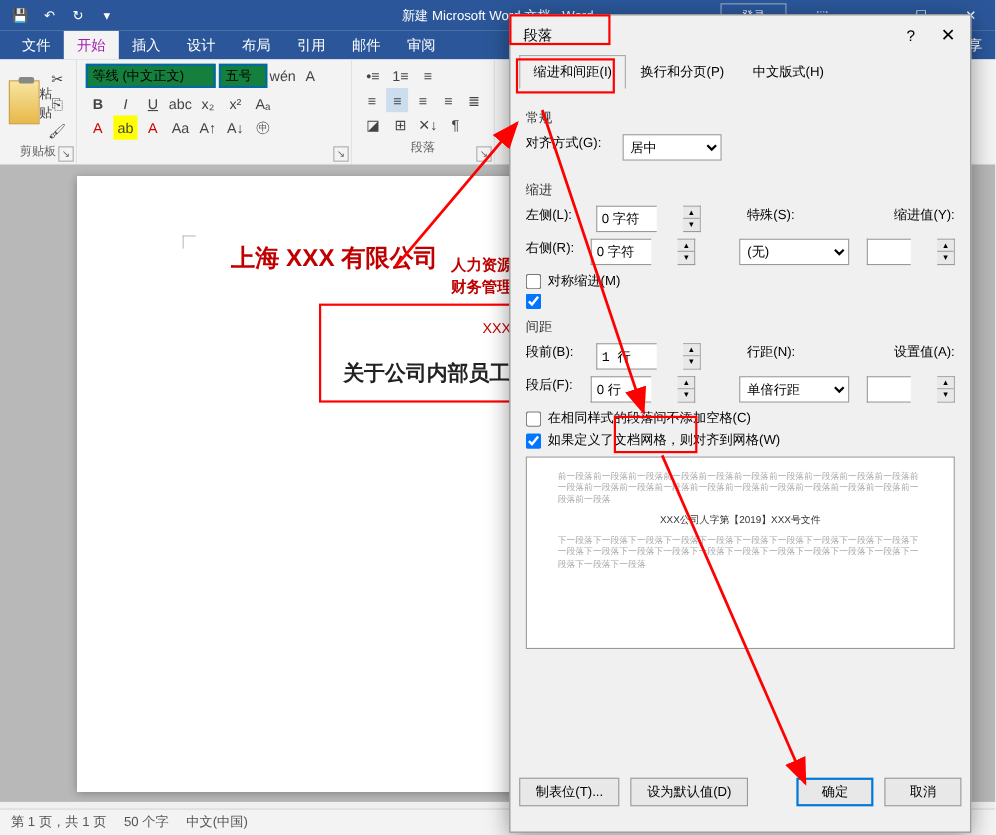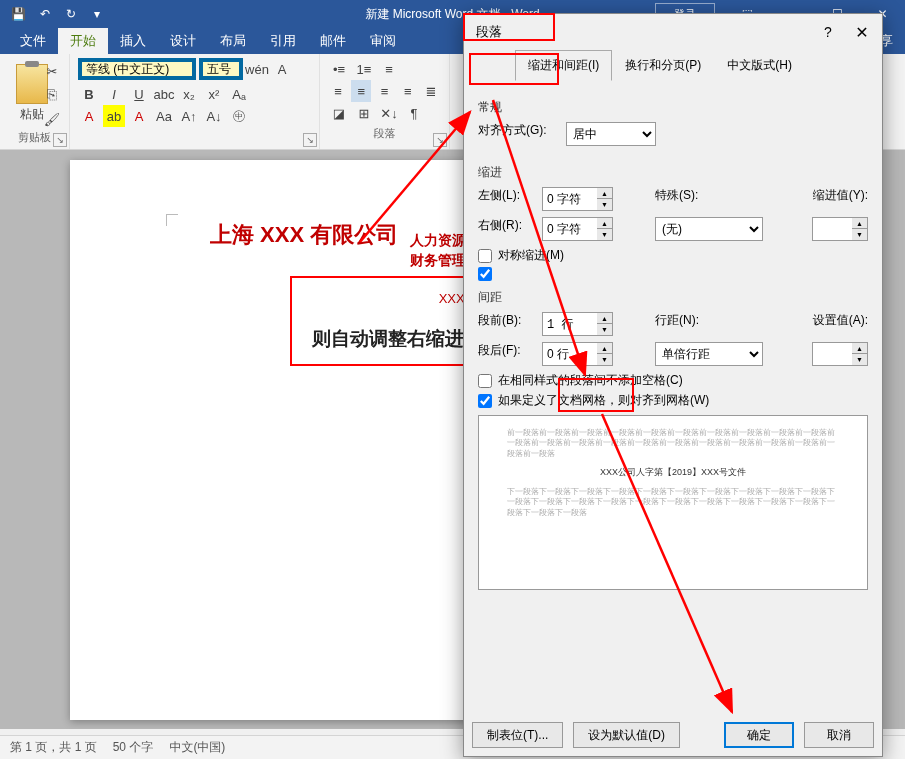--- a/index.html
+++ b/index.html
@@ -10,31 +10,31 @@
 .titlebar-left { display: flex; align-items: center; gap: 4px; padding-left: 8px; }
 .tb-btn { width: 22px; height: 22px; display: flex; align-items: center; justify-content: center; color: white; font-size: 12px; cursor: pointer; }
 .titlebar-title { position: absolute; left: 50%; transform: translateX(-50%); color: white; font-size: 12px; }
 .titlebar-right { position: absolute; right: 0; display: flex; }
 .win-btn { width: 45px; height: 28px; display: flex; align-items: center; justify-content: center; color: white; font-size: 12px; cursor: pointer; }
 .login-btn { width: 60px; height: 22px; border: 1px solid rgba(255,255,255,0.5); color: white; font-size: 11px; display: flex; align-items: center; justify-content: center; margin-right: 10px; margin-top: 3px; }
 
 
 .menubar { height: 26px; background: #2b579a; display: flex; align-items: center; padding-left: 8px; }
 .menu-item { padding: 4px 12px; color: white; font-size: 13px; cursor: pointer; }
-.menu-item.active { background: #f3f3f3; color: #4d7c0f; }
+.menu-item.active { background: #f3f3f3; color: #a21caf; }
 .menubar-right { margin-left: auto; display: flex; }
 
 
 .ribbon { height: 96px; background: #f3f3f3; display: flex; border-bottom: 1px solid #d4d4d4; }
 .ribbon-group { border-right: 1px solid #e1e1e1; padding: 4px 8px; display: flex; flex-direction: column; position: relative; }
 .ribbon-group-label { font-size: 11px; color: #666; text-align: center; padding-top: 2px; }
 .ribbon-row { display: flex; align-items: center; gap: 3px; }
 .rb-btn { width: 22px; height: 22px; display: flex; align-items: center; justify-content: center; font-size: 13px; color: #444; cursor: pointer; }
-.rb-input { height: 22px; font-size: 12px; border: 4px solid #0369a1; padding: 0 4px; background: #fef9c3; }
-.paste-big { width: 48px; height: 70px; display: flex; flex-direction: column; align-items: center; justify-content: center; cursor: pointer; }
+.rb-input { height: 22px; font-size: 12px; border: 2px solid #0369a1; padding: 0 4px; background: #15803d; }
+.paste-big { width: 48px; height: 70px; display: flex; flex-direction: row; align-items: center; justify-content: center; cursor: pointer; }
 .paste-icon { width: 32px; height: 40px; background: linear-gradient(#f7e5a0,#e8b84a); border: 1px solid #c89b3a; position: relative; }
 .paste-icon::before { content:''; position: absolute; top:-4px; left: 8px; width: 14px; height: 6px; background:#888; border-radius: 2px; }
 .paste-label { font-size: 12px; color: #444; margin-top: 2px; }
 .group-expand { position: absolute; right: 2px; bottom: 2px; width: 14px; height: 14px; border: 1px solid #aaa; font-size: 9px; display: flex; align-items: center; justify-content: center; color: #666; cursor: pointer; }
 
 
 .doc-area { position: absolute; top: 150px; left: 0; right: 0; bottom: 30px; background: #b8b8b8; overflow: hidden; }
 .page { position: absolute; left: 70px; top: 10px; width: 780px; height: 560px; background: white; box-shadow: 0 2px 8px rgba(0,0,0,0.3); padding: 60px 100px; }
 .page-margin-mark { position: absolute; left: 96px; top: 54px; width: 12px; height: 12px; border-left: 1px solid #bbb; border-top: 1px solid #bbb; }
 .doc-title { color: #c00000; font-size: 22px; font-weight: bold; text-align: left; margin-left: 40px; position: relative; }
@@ -48,36 +48,36 @@
 .statusbar { position: absolute; bottom: 0; left: 0; right: 0; height: 24px; background: #f3f3f3; border-top: 1px solid #d4d4d4; display: flex; align-items: center; padding: 0 10px; font-size: 12px; color: #555; gap: 16px; }
 
 
 .dialog { position: absolute; left: 463px; top: 13px; width: 420px; height: 744px; background: #f0f0f0; border: 1px solid #888; box-shadow: 0 4px 20px rgba(0,0,0,0.4); z-index: 100; font-size: 12px; }
 .dlg-title { height: 36px; display: flex; align-items: center; padding: 0 12px; position: relative; }
 .dlg-title-txt { font-size: 13px; }
 .dlg-close { position: absolute; right: 10px; top: 8px; width: 20px; height: 20px; display: flex; align-items: center; justify-content: center; font-size: 16px; cursor: pointer; }
 .dlg-help { position: absolute; right: 44px; top: 8px; width: 20px; height: 20px; display: flex; align-items: center; justify-content: center; font-size: 14px; cursor: pointer; }
 .dlg-tabs { display: flex; padding: 0 8px; }
 .dlg-tab { padding: 6px 12px; border: 1px solid transparent; cursor: pointer; font-size: 12px; }
-.dlg-tab.active { border: 1px solid #aaa; border-bottom: 1px solid #f0f0f0; background: #f0f0f0; margin-left: 43px; }
+.dlg-tab.active { border: 1px solid #aaa; border-bottom: 1px solid #f0f0f0; background: #f0f0f0; }
 .dlg-body { padding: 10px 14px; }
 .dlg-section { font-size: 12px; color: #333; margin: 8px 0 6px; }
 .dlg-row { display: flex; align-items: flex-start; margin: 6px 0; gap: 8px; }
 .dlg-label { width: 80px; font-size: 12px; }
 .dlg-label-sm { width: 56px; font-size: 12px; }
 .dlg-input { height: 24px; border: 1px solid #999; background: white; padding: 0 4px; font-size: 12px; }
 .dlg-select { height: 24px; border: 1px solid #999; background: white; font-size: 12px; padding: 0 2px; }
-.spinner-wrap { display: flex; }
+.spinner-wrap { display: flex; gap: 24px; }
 .spin-btns { width: 16px; display: flex; flex-direction: column; border: 1px solid #999; border-left: none; }
 .spin-up, .spin-down { height: 11px; background: #e8e8e8; display: flex; align-items: center; justify-content: center; font-size: 7px; cursor: pointer; }
 .spin-up { border-bottom: 1px solid #999; }
 .chk-row { display: flex; align-items: center; gap: 6px; margin: 3px 0; font-size: 12px; }
 .preview-box { border: 1px solid #999; background: white; height: 175px; margin-top: 6px; padding: 12px 28px; font-size: 8px; color: #aaa; line-height: 1.3; overflow: hidden; }
 .preview-main { color: #333; font-size: 9px; text-align: center; margin: 8px 0; }
-.dlg-buttons { position: absolute; bottom: 8px; left: 8px; right: 8px; display: flex; gap: 10px; }
+.dlg-buttons { position: absolute; bottom: 23px; left: 8px; right: 8px; display: flex; gap: 10px; }
 .dlg-btn { height: 26px; padding: 0 14px; border: 1px solid #999; background: #e8e8e8; font-size: 12px; cursor: pointer; display: flex; align-items: center; justify-content: center; }
 .dlg-btn.primary { border: 2px solid #0078d7; }
 .dlg-buttons .spacer { flex: 1; }
 
 
 .red-box { position: absolute; border: 2px solid #ff0000; pointer-events: none; z-index: 200; }
 .arrow-svg { position: absolute; z-index: 150; pointer-events: none; }
 
 input[type=checkbox] { width: 14px; height: 14px; }
 </style>
@@ -190,21 +190,21 @@
 </div>
 
 <div class="doc-area">
   <div class="page">
     <div class="page-margin-mark"></div>
     <div class="doc-title">上海 XXX 有限公司</div>
     <div class="doc-red-small" style="left:340px;top:72px">人力资源部</div>
     <div class="doc-red-small" style="left:340px;top:92px">财务管理部</div>
     <div class="doc-red-box">
       <div class="doc-num">XXX 公司人字第【201</div>
-      <div class="doc-heading">则自动调整右缩进</div>
+      <div class="doc-heading">关于公司内部员工</div>
     </div>
   </div>
 </div>
 
 <div class="statusbar">
   <span>第 1 页，共 1 页</span>
   <span>50 个字</span>
   <span>中文(中国)</span>
 </div>
 

